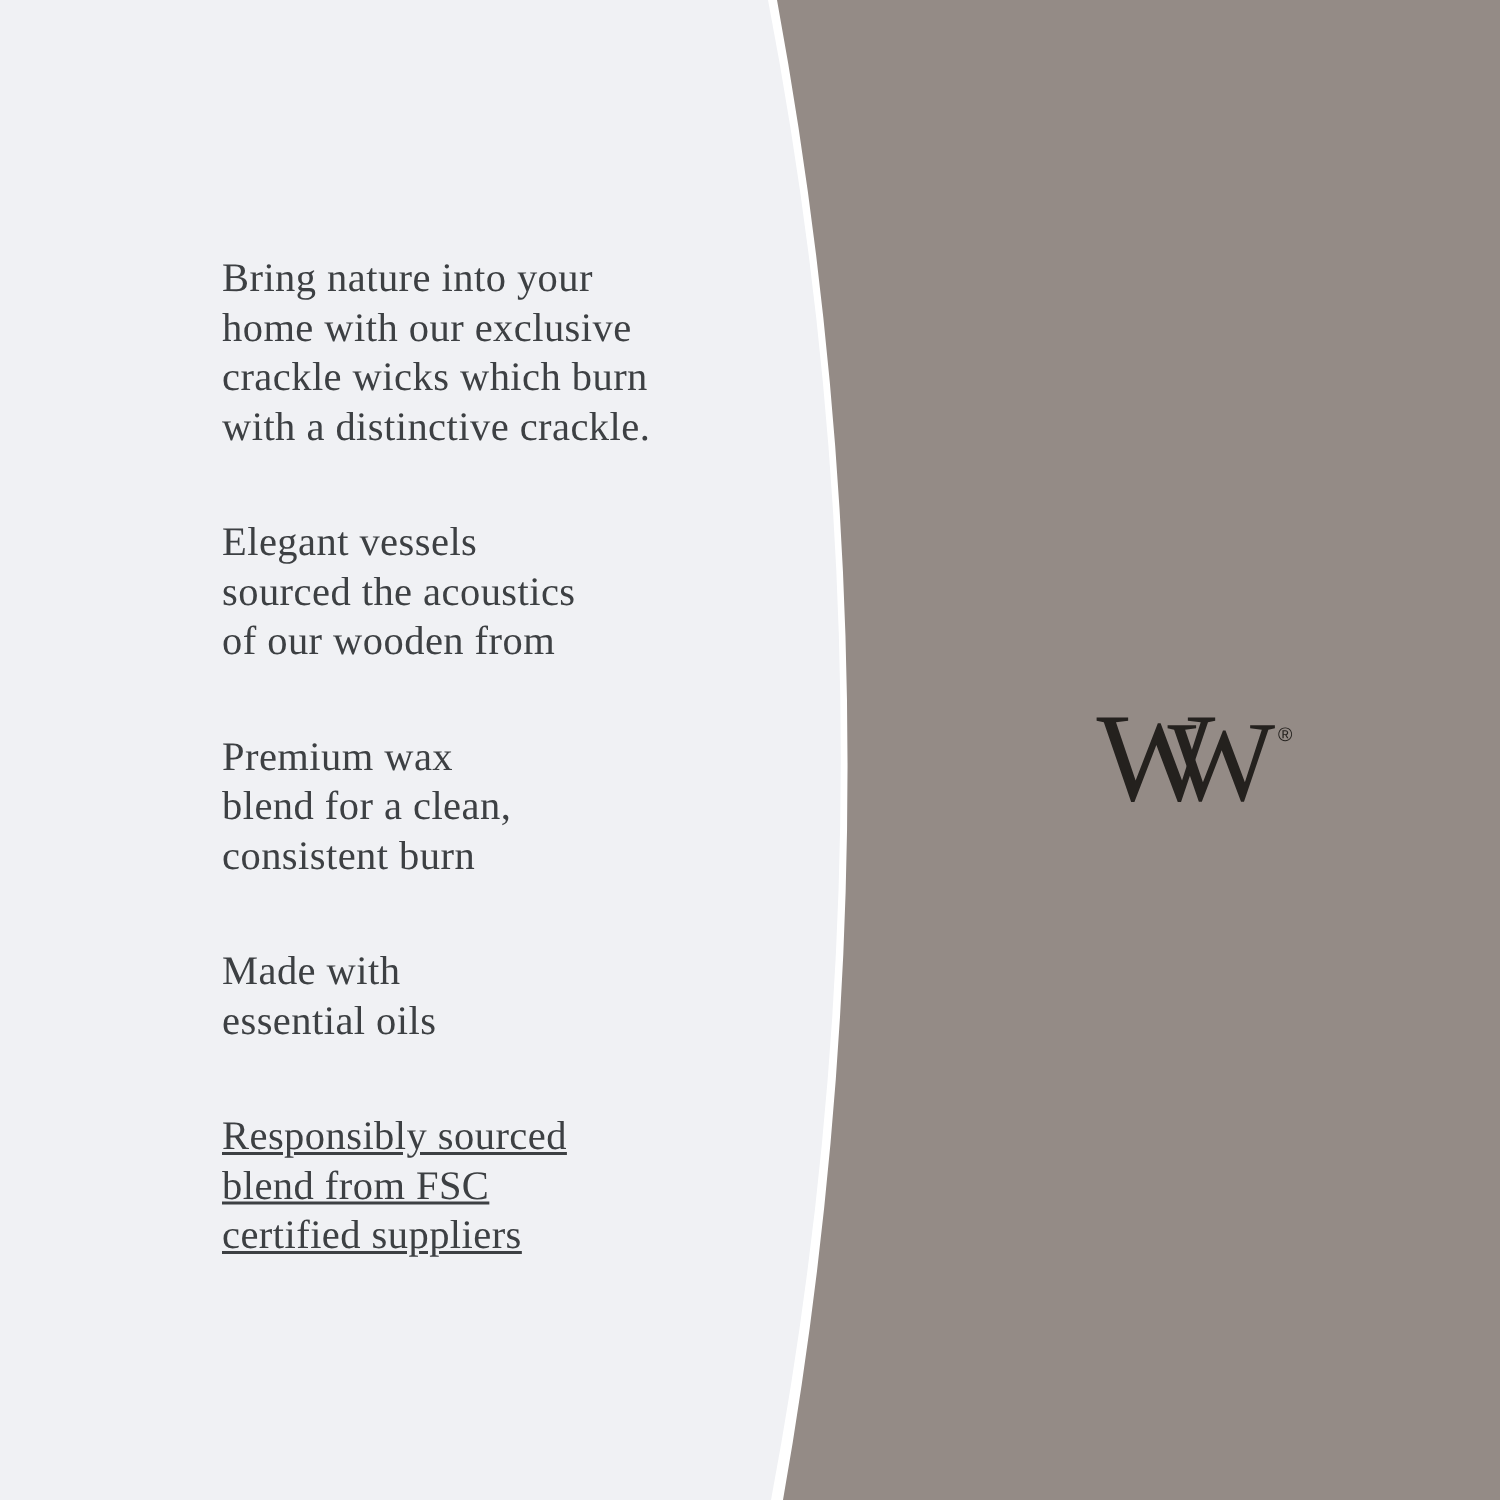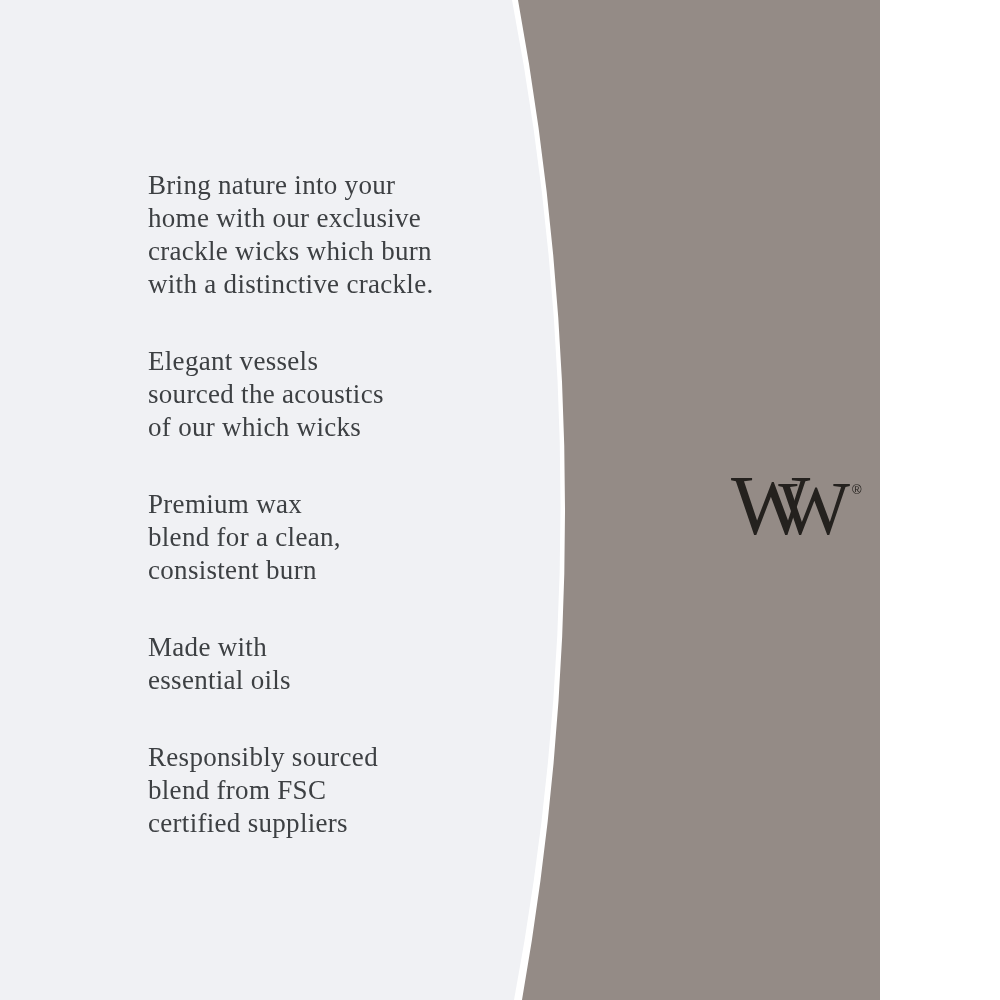--- a/index.html
+++ b/index.html
@@ -6,38 +6,38 @@
     --left-panel:#f0f1f4;
     --right-panel:#948b86;
     --gap:#ffffff;
     --body-text:#3d4043;
     --logo:#24211e;
   }
   *{margin:0;padding:0;box-sizing:border-box;}
   html,body{background:#fff;}
   .stage{
     position:relative;
-    width:880px;height:1000px;
+    width:1000px;height:1000px;
     background:var(--gap,#ffffff);
     overflow:hidden;
     font-family:"Liberation Serif","DejaVu Serif",serif;
   }
   .bg-svg{position:absolute;inset:0;display:block;}
   
   .copy{
     position:absolute;
     left:148px;top:169px;
     width:360px;
     color:var(--body-text,#3d4043);
     font-size:27px;
     line-height:33px;
     letter-spacing:0.3px;
   }
   .copy p{margin:0 0 44px 0;}
-  .copy p:last-child{margin-bottom:0;}
+  .copy p:last-child{margin-bottom:0;text-decoration:underline;}
   .copy .line{display:block;}
   
   .logo{
     position:absolute;
     left:731px;top:458px;
     display:flex;
     align-items:baseline;
     color:var(--logo,#24211e);
     line-height:1.15;
     user-select:none;
@@ -68,21 +68,21 @@
   <div class="copy">
     <p>
       <span class="line">Bring nature into your</span>
       <span class="line">home with our exclusive</span>
       <span class="line">crackle wicks which burn</span>
       <span class="line">with a distinctive crackle.</span>
     </p>
     <p>
       <span class="line">Elegant vessels</span>
       <span class="line">sourced the acoustics</span>
-      <span class="line">of our which wicks</span>
+      <span class="line">of our wooden from</span>
     </p>
     <p>
       <span class="line">Premium wax</span>
       <span class="line">blend for a clean,</span>
       <span class="line">consistent burn</span>
     </p>
     <p>
       <span class="line">Made with</span>
       <span class="line">essential oils</span>
     </p>

